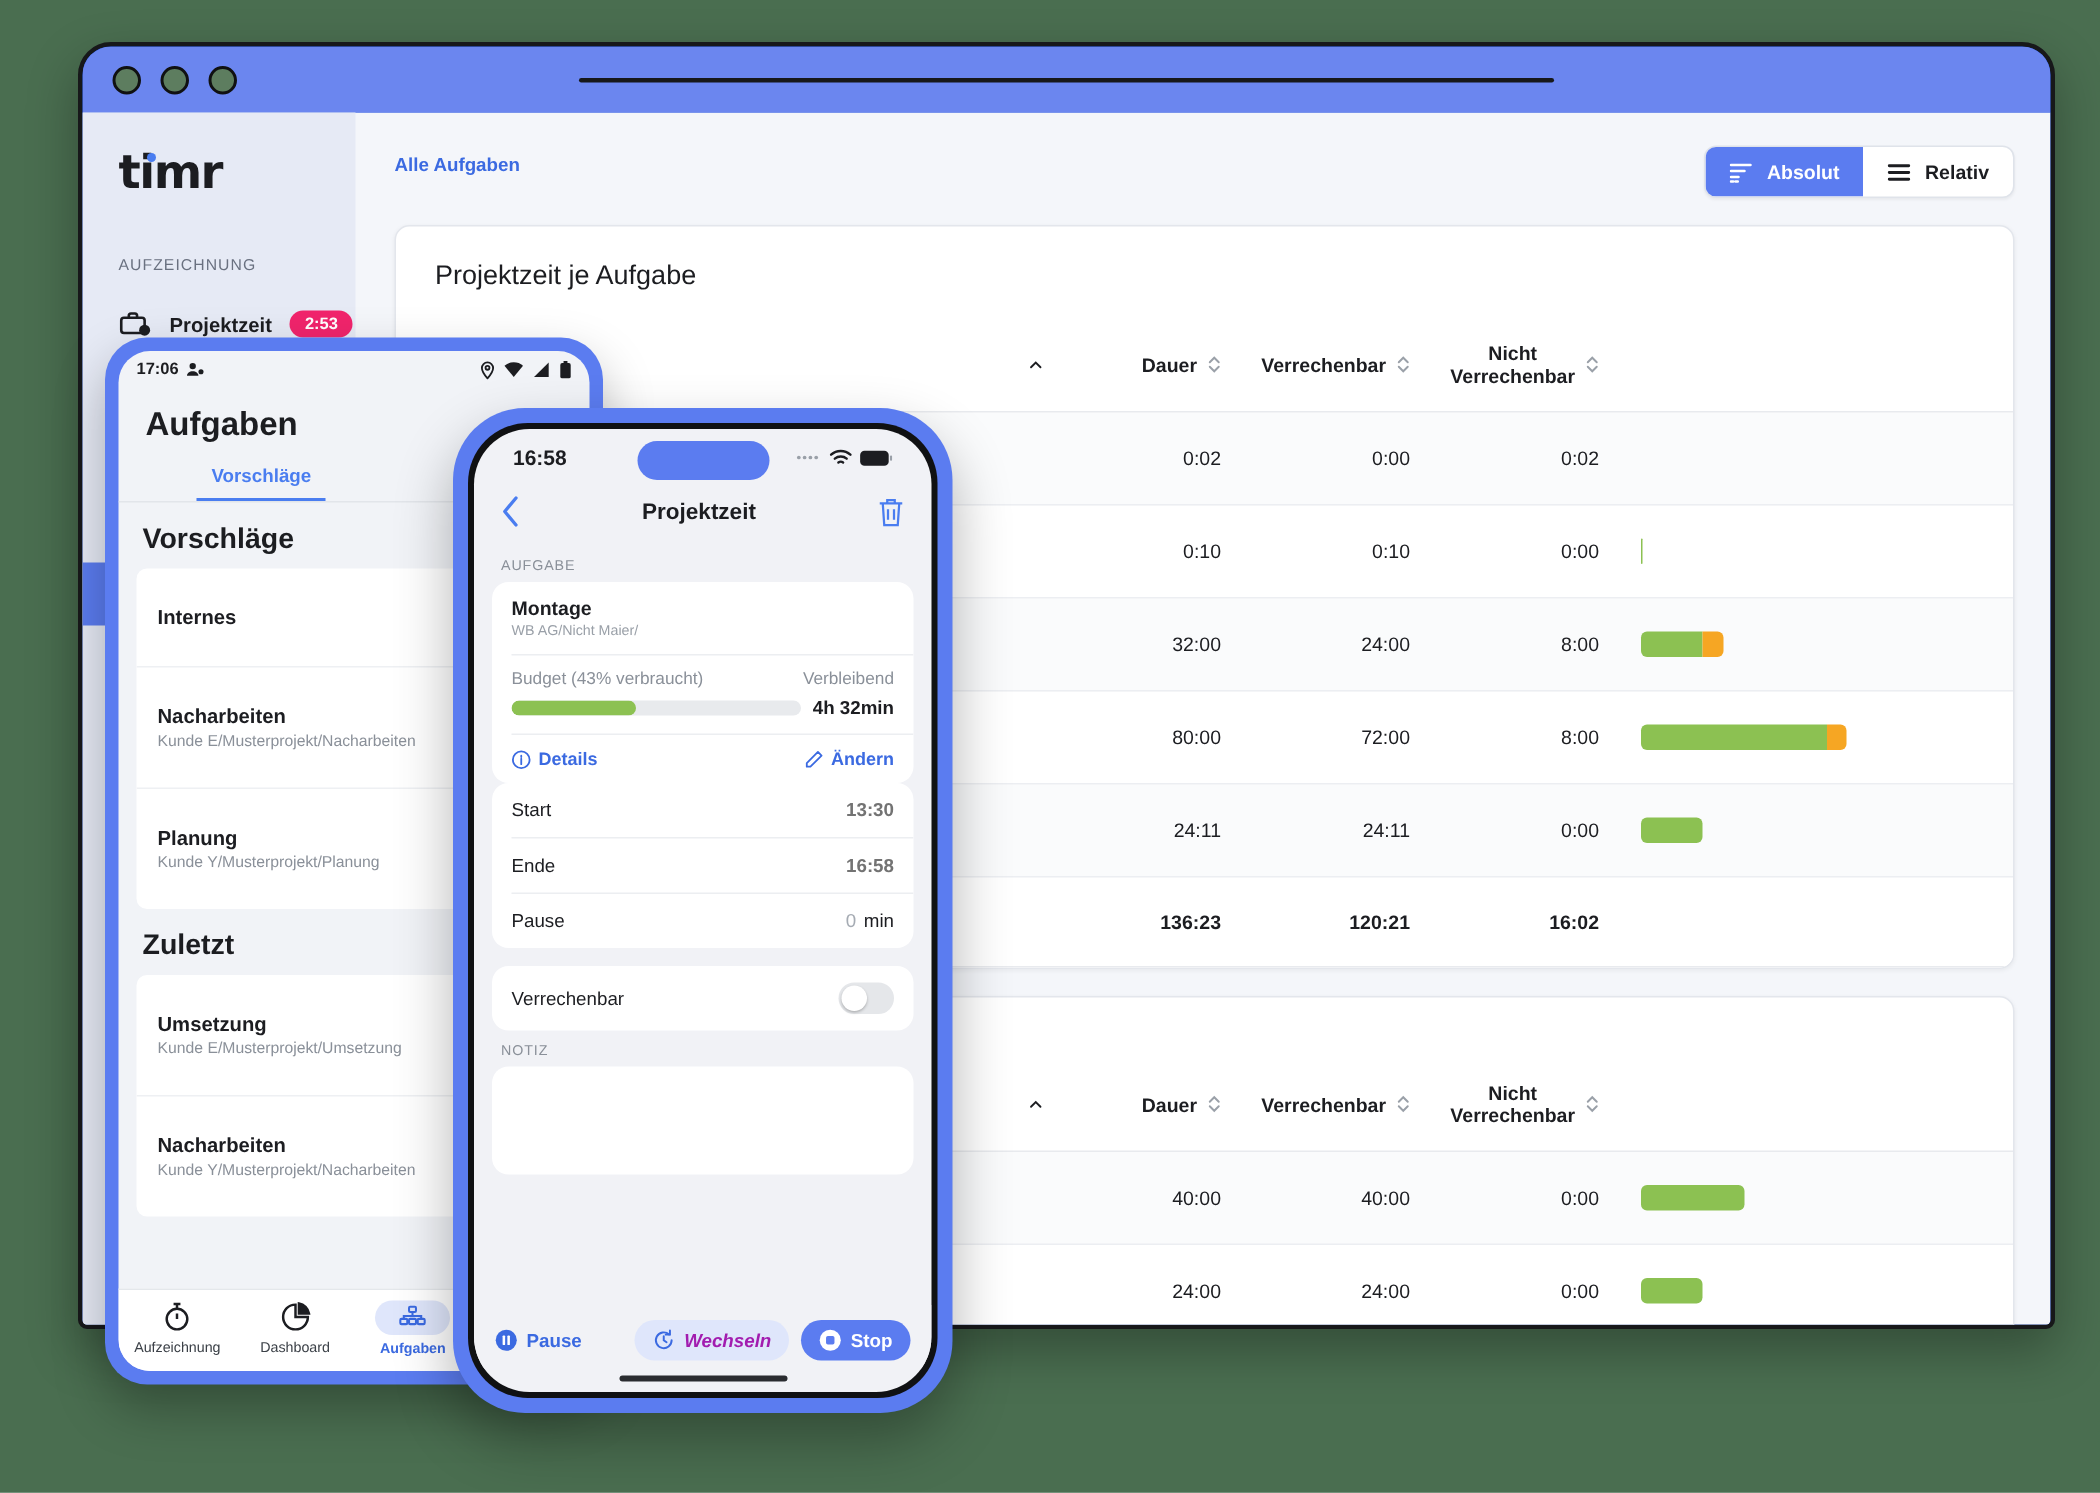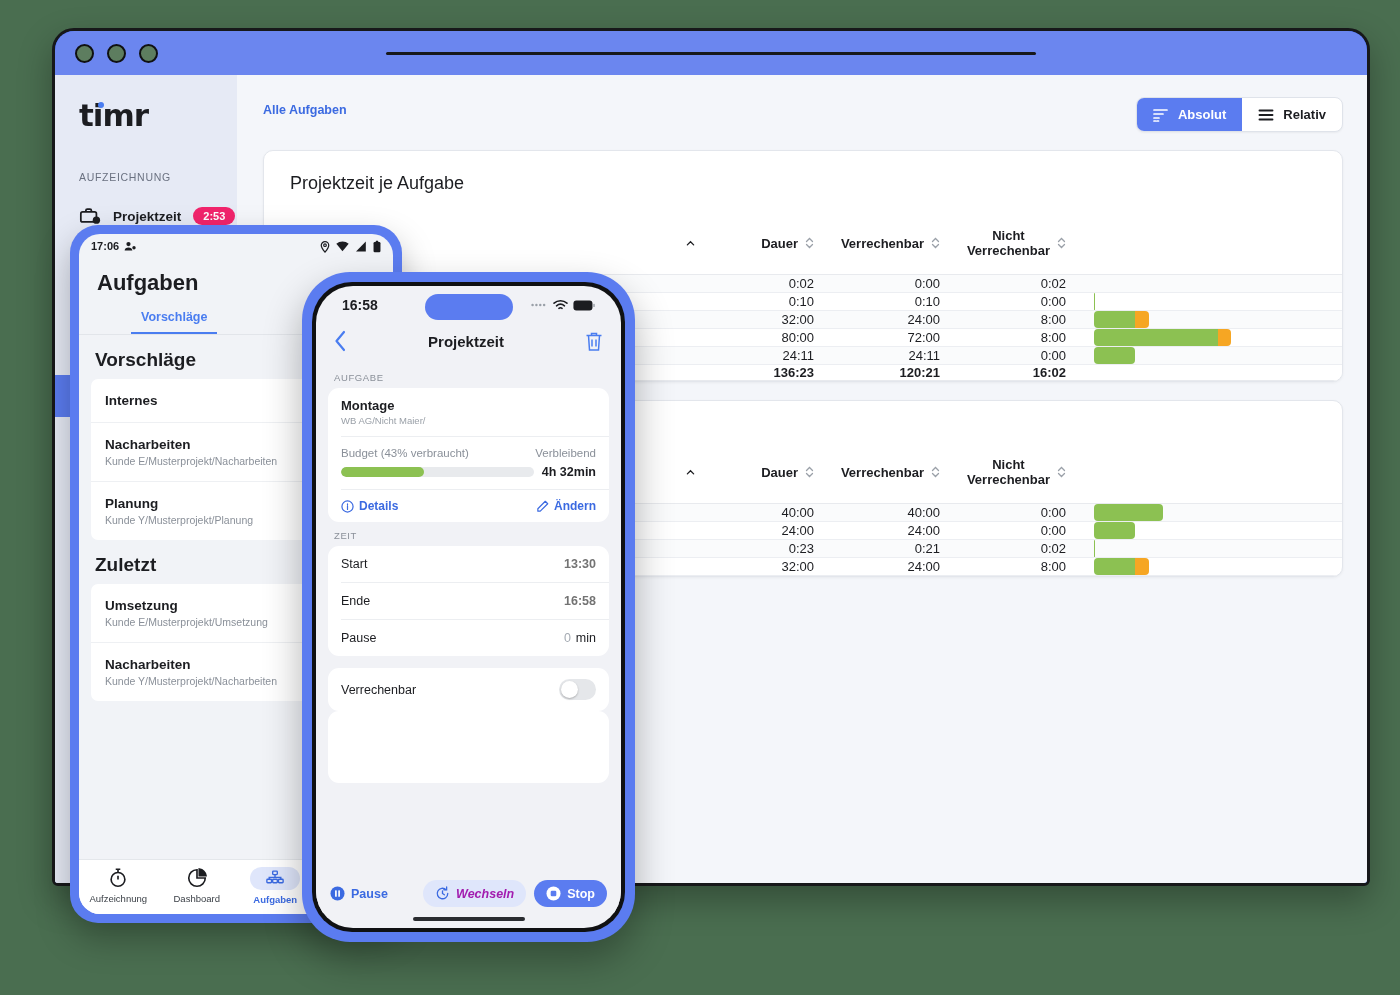--- a/index.html
+++ b/index.html
@@ -99,21 +99,21 @@
   }
   .card-title { font-size: 18px; color: #1c1d21; padding: 22px 26px 20px; }
   table { width: 100%; border-collapse: collapse; table-layout: fixed; }
   th, td { font-size: 13px; color: #1c1d21; }
   th {
     font-weight: 700; padding: 14px 14px 16px; vertical-align: middle;
     border-bottom: 1px solid #e8eaee;
   }
   .th-wrap { display: flex; align-items: center; justify-content: flex-end; gap: 7px; }
   .sort-ico { width: 9px; height: 14px; flex: none; }
-  td { padding: 0 14px; border-bottom: 1px solid #eceef2; text-align: right; }
+  td { padding: 22px 14px; border-bottom: 1px solid #eceef2; text-align: right; }
   tbody tr:nth-child(odd) td { background: #fafbfc; }
   tr.total td { font-weight: 700; background: #fff !important; border-bottom: 1px solid #e8eaee; }
   .c-name  { width: 400px; }
   .c-caret { width: 52px; text-align: center; }
   .c-num   { width: 112px; }
   .c-nnum  { width: 126px; }
   .c-bar   { width: auto; text-align: left; padding-left: 14px; }
   .barwrap { display: flex; height: 17px; align-items: center; }
   .bseg { height: 17px; }
   .bseg.g { background: #8cc152; }
@@ -142,21 +142,21 @@
   .a-status .right { margin-left: auto; display: flex; gap: 6px; align-items: center; }
   .a-title { font-size: 22px; font-weight: 700; color: #1c1d21; padding: 12px 18px 8px; }
   .a-tabs { display: flex; padding: 0 18px; border-bottom: 1px solid #e2e5ea; }
   .a-tab {
     font-size: 12.5px; font-weight: 700; color: #4a7df0;
     padding: 6px 10px 8px; border-bottom: 2.5px solid #4a7df0;
     margin-left: 34px;
   }
   .a-sec { font-size: 19px; font-weight: 700; color: #1c1d21; padding: 14px 16px 8px; }
   .a-list { background: #fff; border-radius: 7px; margin: 0 12px; overflow: hidden; }
-  .a-row { padding: 14px 14px; border-bottom: 1px solid #eef0f3; }
+  .a-row { padding: 25px 14px; border-bottom: 1px solid #eef0f3; }
   .a-row:last-child { border-bottom: none; }
   .a-row .t { font-size: 13.5px; font-weight: 600; color: #1c1d21; }
   .a-row .s { font-size: 10.5px; color: #8a9099; margin-top: 3px; }
   .a-spacer { flex: 1; }
   .a-nav {
     display: flex; background: #fff; border-top: 1px solid #e4e7eb;
     padding: 7px 0 9px;
   }
   .a-nav-item { flex: 1; display: flex; flex-direction: column; align-items: center; gap: 4px; }
   .a-nav-ico { width: 22px; height: 22px; color: #1c1d21; }
@@ -701,21 +701,20 @@
               </span>
               <span class="i-act right">
                 <svg class="i-act-ico" viewBox="0 0 14 14" fill="none" stroke="currentColor" stroke-width="1.3" stroke-linejoin="round">
                     <path d="M10 1.4 12.6 4 4.6 12H2v-2.6z"></path>
                   </svg>
                 <span>Ändern</span>
               </span>
             </div>
           </div>
 
-          <div class="i-cap">ZEIT</div>
           <div class="i-card">
             <div class="i-lrow">
               <span class="lbl">Start</span>
               <span class="val">13:30</span>
             </div>
             <div class="i-div"></div>
             <div class="i-lrow">
               <span class="lbl">Ende</span>
               <span class="val">16:58</span>
             </div>
@@ -730,20 +729,21 @@
           <div style="height:12px"></div>
           <div class="i-card">
             <div class="i-lrow">
               <span class="lbl">Verrechenbar</span>
               <span class="i-toggle">
                   <i></i>
                 </span>
             </div>
           </div>
 
+          <div class="i-cap">NOTIZ</div>
           <div class="i-notiz"></div>
         </div>
 
         <div class="i-bottom">
           <span class="i-btn plain">
             <svg class="i-btn-ico" viewBox="0 0 16 16">
                 <circle cx="8" cy="8" r="7.5" fill="#3b6ae1"></circle>
                 <rect x="5.4" y="4.6" width="1.8" height="6.8" rx=".6" fill="#fff"></rect>
                 <rect x="8.8" y="4.6" width="1.8" height="6.8" rx=".6" fill="#fff"></rect>
               </svg>

